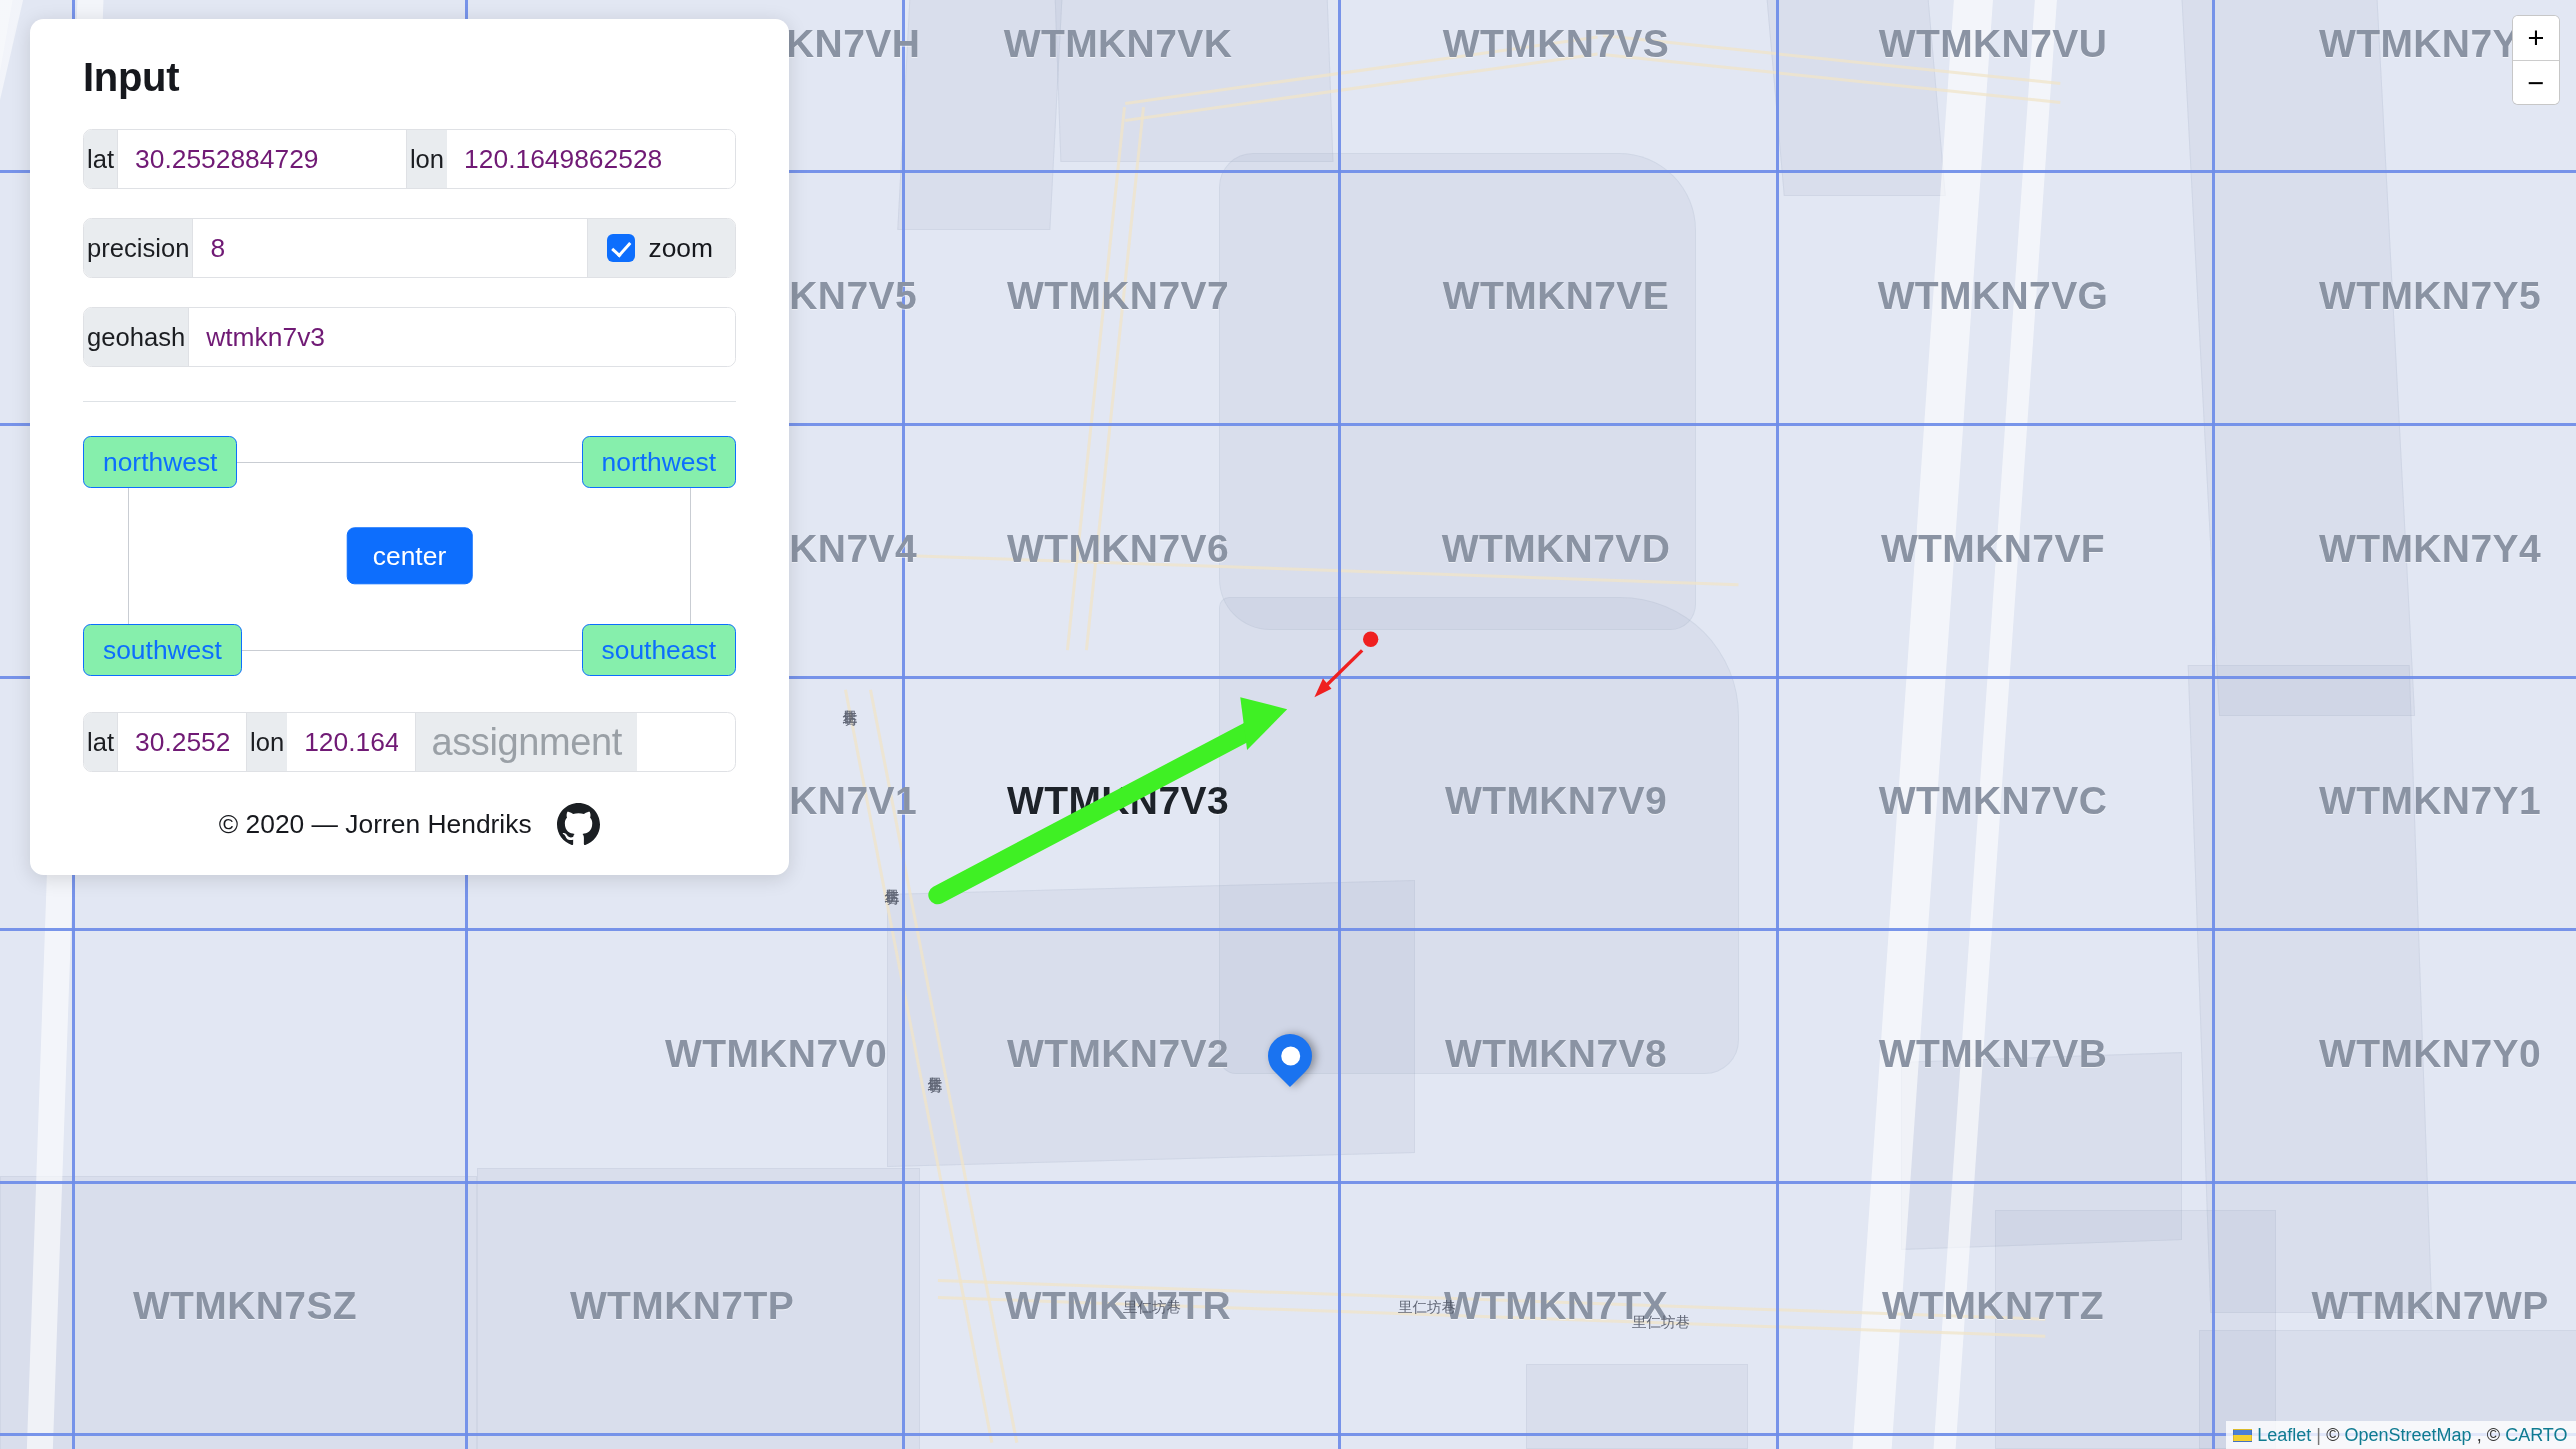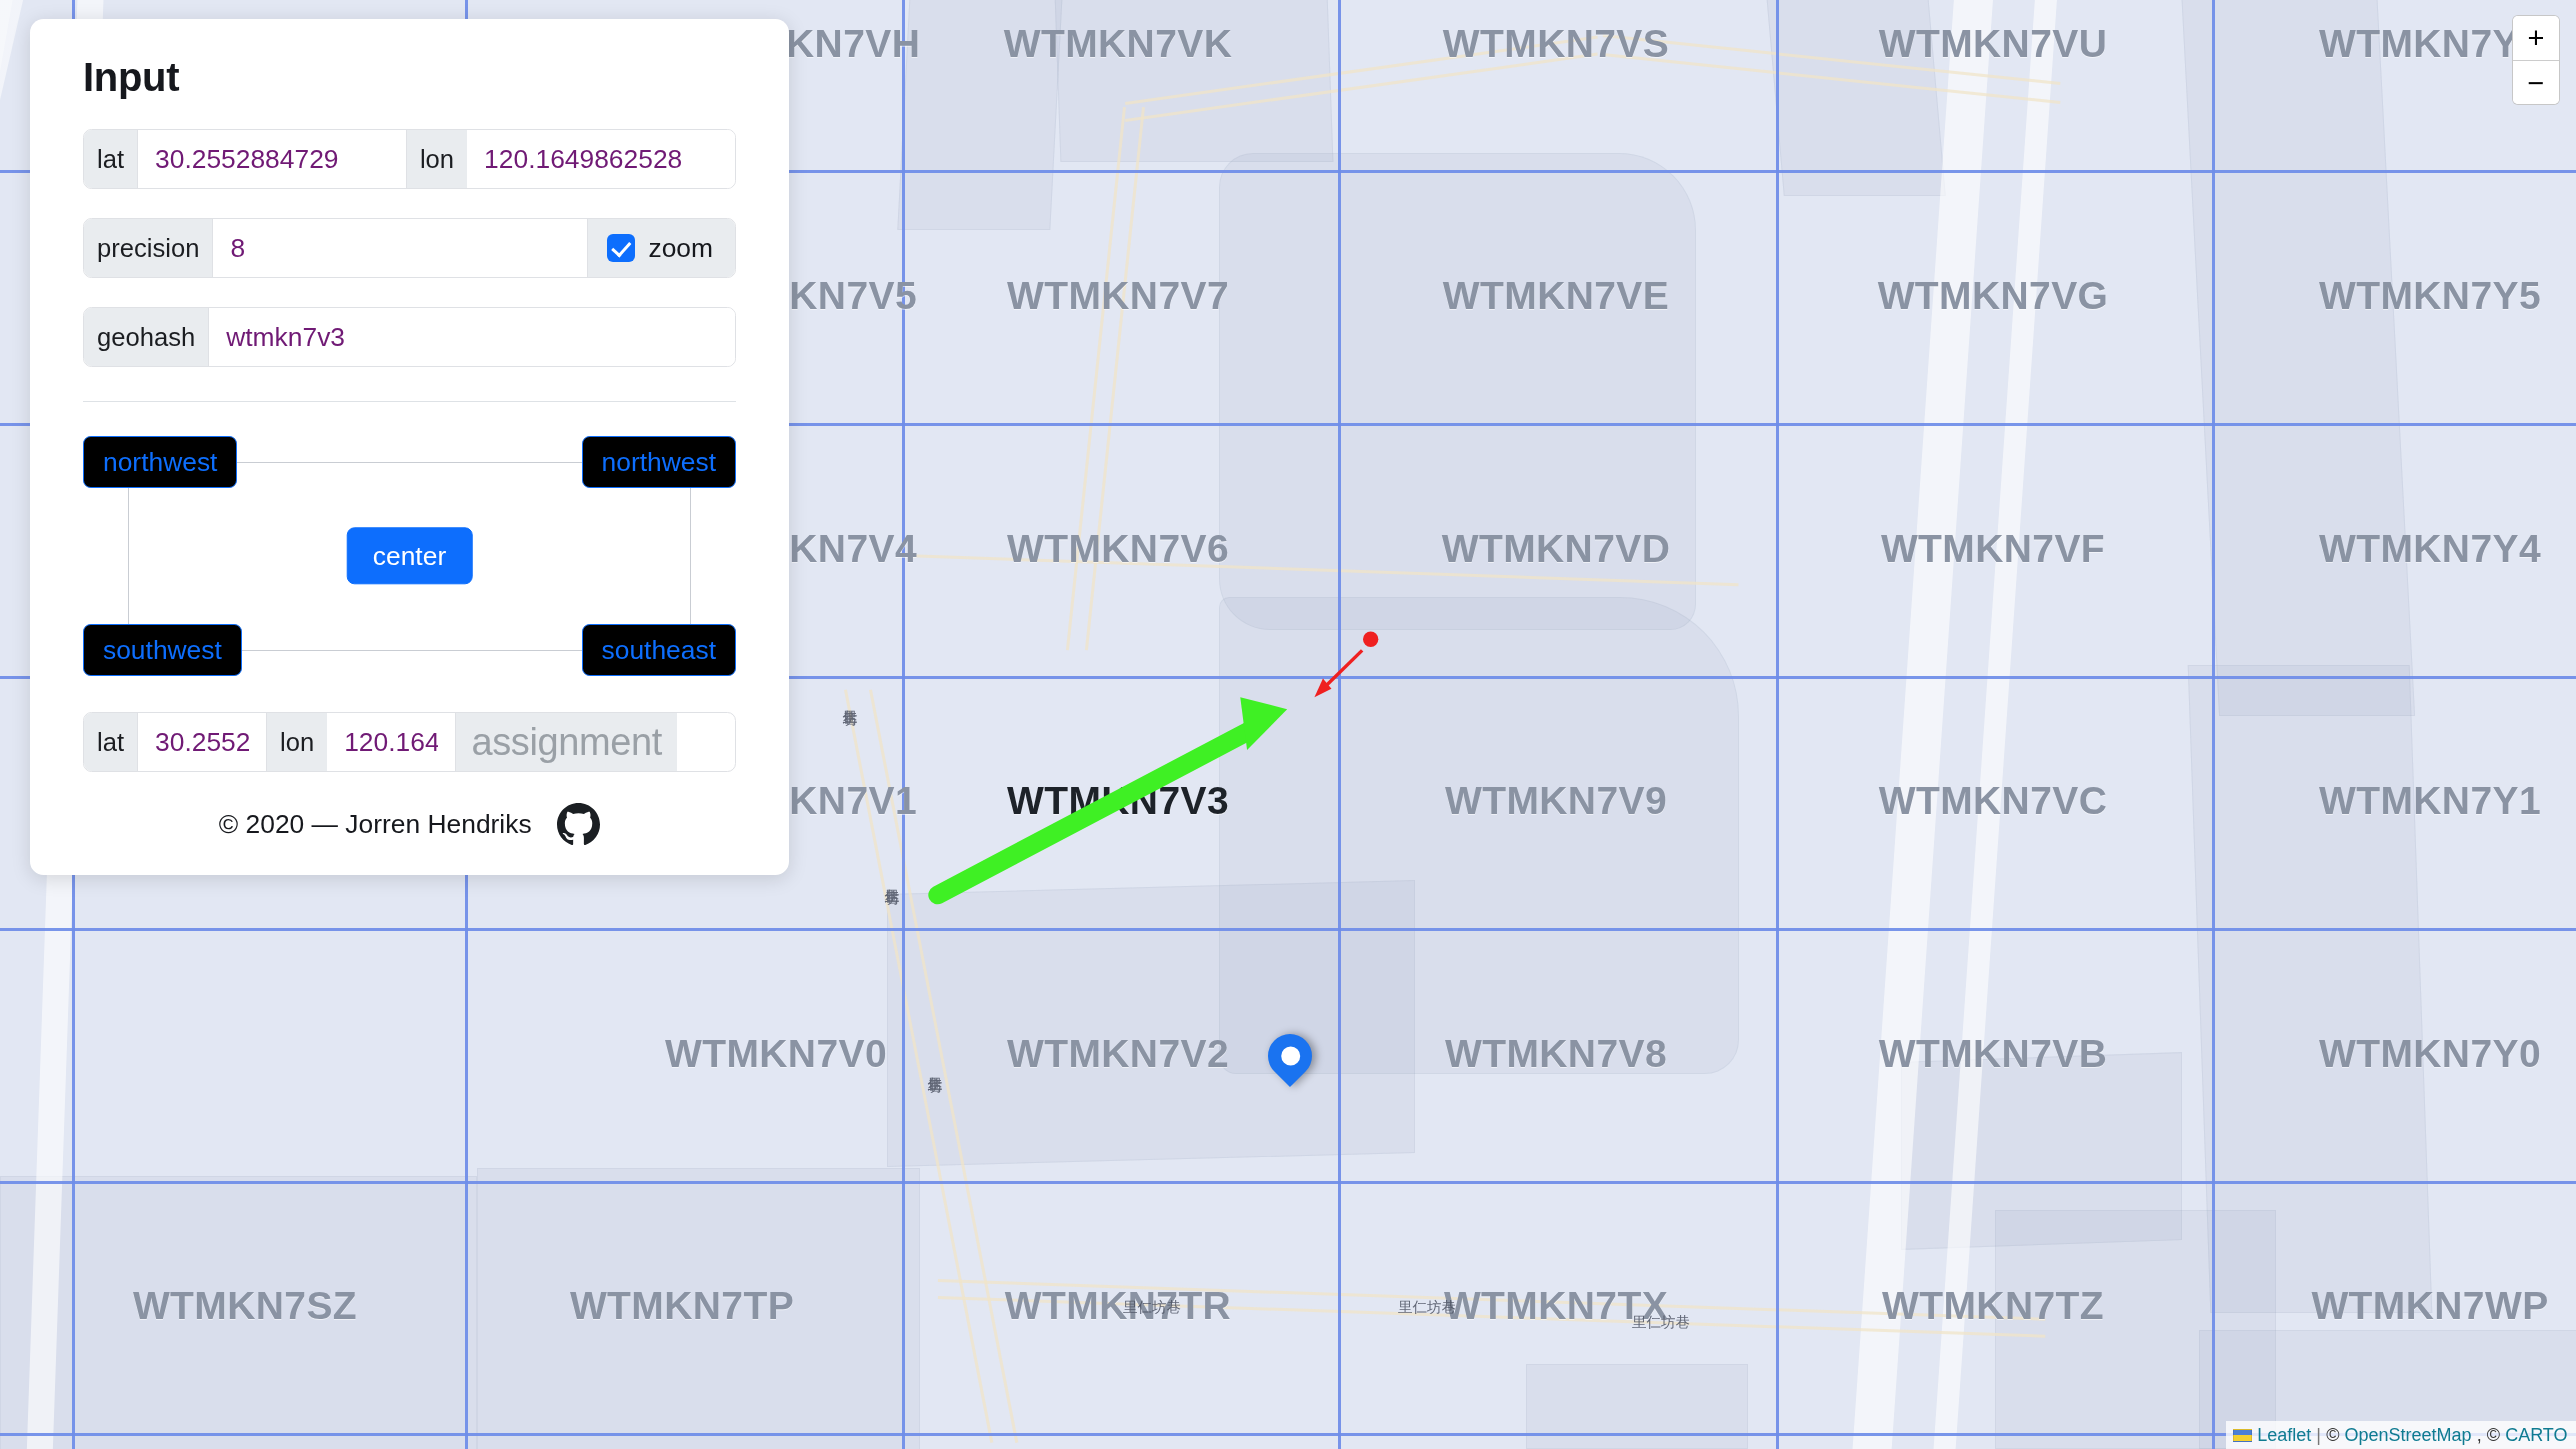--- a/index.html
+++ b/index.html
@@ -166,21 +166,21 @@
     overflow: hidden;
     height: 60px;
     background: #fff;
   }
   .igroup + .igroup { margin-top: 29px; }
   .iaddon {
     display: flex; align-items: center; justify-content: center;
     background: #e9ecef;
     color: #1b1d21;
     font-size: 25.6px;
-    padding: 0 13px;
+    padding: 0 3px;
     border-right: 0.9px solid #dfe1e5;
     white-space: nowrap;
   }
   .ifield {
     flex: 1 1 auto;
     min-width: 0;
     border: none;
     outline: none;
     font-size: 26.4px;
     color: #701a75;
@@ -245,21 +245,21 @@
   }
   .corner-grid .link-h, .corner-grid .link-v {
     position: absolute; background: #c9cdd3;
   }
   .corner-grid .link-h { height: 0.9px; }
   .corner-grid .link-v { width: 0.9px; }
   .cbtn {
     position: absolute;
     border: 0.9px solid #0d6efd;
     color: #0d6efd;
-    background: #000000;
+    background: #86efac;
     border-radius: 7.7px;
     font-size: 26.4px;
     padding: 12px 19px;
     cursor: pointer;
     font-family: "Liberation Sans", sans-serif;
     line-height: 1;
   }
   .cbtn.nw { left: 0; top: 0; }
   .cbtn.ne { right: 0; top: 0; }
   .cbtn.sw { left: 0; bottom: 0; }

